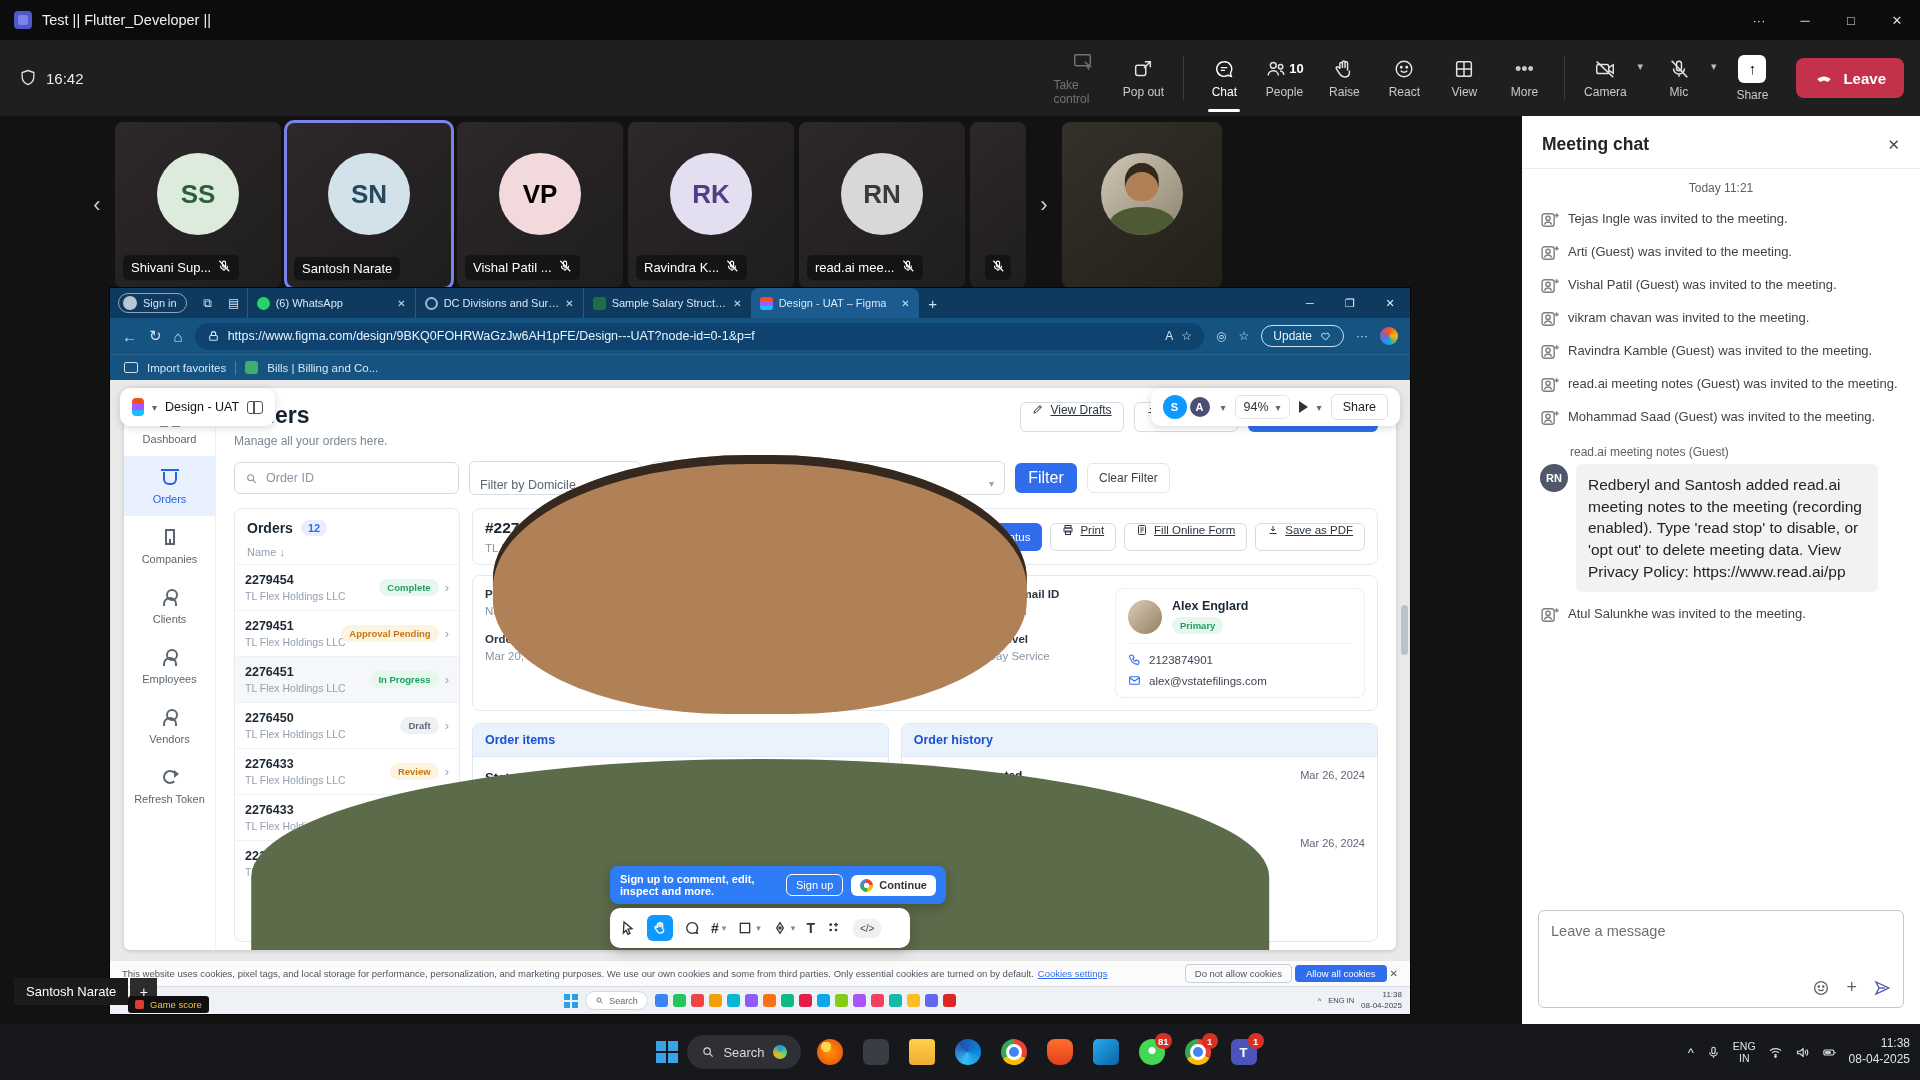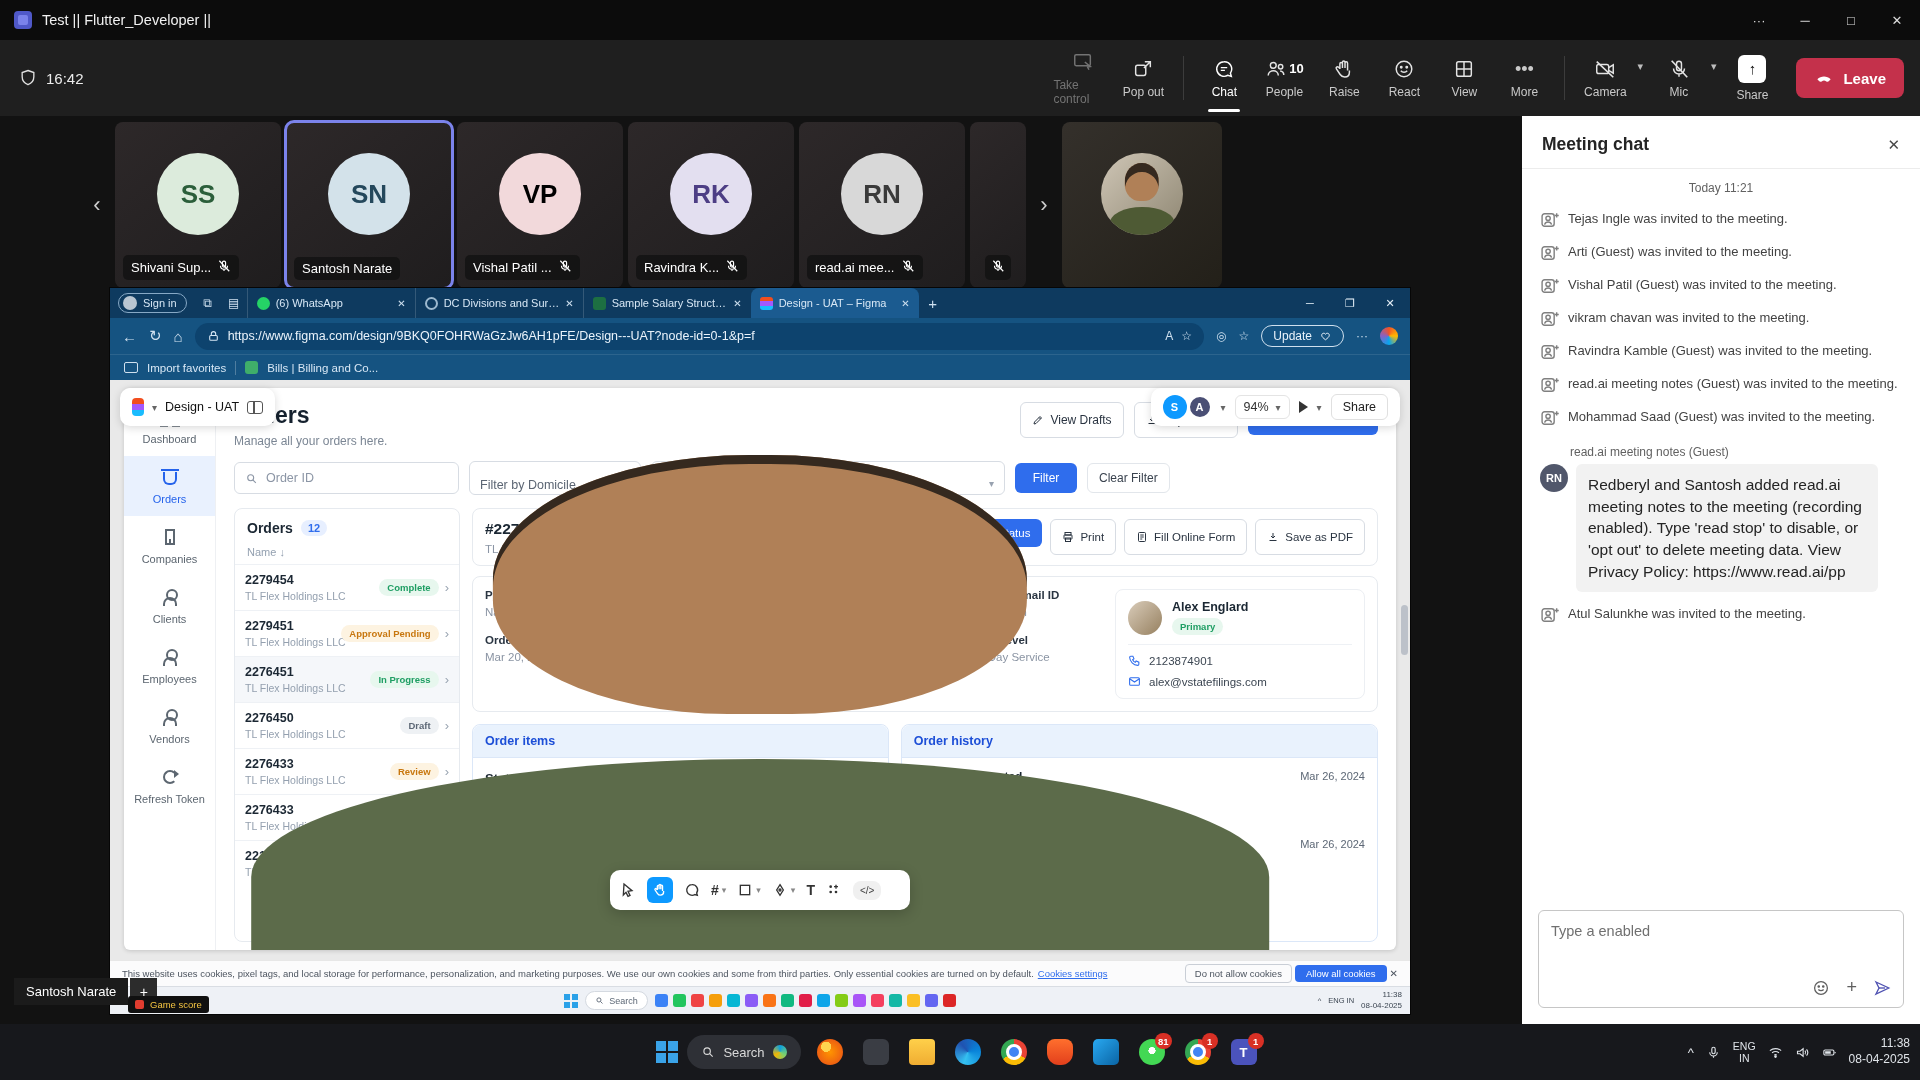--- a/index.html
+++ b/index.html
@@ -116,29 +116,29 @@
   .sic.people::before,.sic.people2::before,.sic.person::before{content:"";position:absolute;left:6px;top:2px;width:8px;height:8px;border:2px solid currentColor;border-radius:50%;}
   .sic.people::after,.sic.people2::after,.sic.person::after{content:"";position:absolute;left:3px;right:3px;bottom:1px;height:7px;border:2px solid currentColor;border-bottom:none;border-radius:7px 7px 0 0;}
   .sic.refresh::before{content:"";position:absolute;inset:3px;border:2px solid currentColor;border-radius:50%;border-right-color:transparent;}
   .sic.refresh::after{content:"";position:absolute;right:1px;top:3px;border-left:5px solid currentColor;border-top:4px solid transparent;border-bottom:4px solid transparent;}
 
   .main{flex:1;display:flex;flex-direction:column;padding:14px 18px 8px;min-width:0;}
   .hd-row{display:flex;align-items:flex-start;}
   .h1{font-size:23px;font-weight:bold;color:#15212e;}
   .sub{font-size:12px;color:#7b8694;margin-top:5px;}
   .hd-actions{margin-left:auto;display:flex;gap:10px;align-items:center;}
-  .btn-o{height:30px;border:1px solid #d7dce3;border-radius:6px;background:#fff;display:flex;align-items:center;gap:6px;padding:17px 11px;font-size:12px;color:#2a3441;white-space:nowrap;}
+  .btn-o{height:30px;border:1px solid #d7dce3;border-radius:6px;background:#fff;display:flex;gap:6px;padding:0 11px;font-size:12px;color:#2a3441;white-space:nowrap;text-decoration:underline;}
   .btn-o svg{width:12px;height:12px;}
   .btn-p{height:30px;border-radius:6px;background:#2f6ded;color:#fff;display:flex;align-items:center;gap:6px;padding:0 12px;font-size:12px;white-space:nowrap;}
   .filters{display:flex;gap:10px;margin-top:13px;align-items:center;}
   .search{width:225px;height:32px;border:1px solid #d7dce3;border-radius:6px;display:flex;align-items:center;gap:8px;padding:0 10px;color:#8b95a5;font-size:12.5px;}
   .search svg{width:13px;height:13px;}
   .select{width:172px;height:32px;border:1px solid #d7dce3;border-radius:6px;display:flex;justify-content:space-between;padding:16px 10px;color:#5b6573;font-size:12.5px;}
   .caret{font-size:10px;color:#98a2b0;}
-  .btn-filter{width:62px;height:30px;border-radius:6px;background:#2f6ded;color:#fff;font-size:12px;display:grid;place-items:center;}
+  .btn-filter{width:62px;height:30px;border-radius:6px;background:#2f6ded;color:#fff;font-size:16px;display:grid;place-items:center;}
   .btn-clear{height:30px;border:1px solid #e2e6eb;border-radius:6px;padding:0 11px;font-size:12px;color:#39424e;display:flex;align-items:center;}
 
   .content{display:flex;gap:12px;margin-top:13px;flex:1;min-height:0;}
   .listcard{width:226px;border:1px solid #e6eaef;border-radius:8px;flex:none;display:flex;flex-direction:column;overflow:hidden;}
   .lc-head{padding:11px 12px 7px;display:flex;align-items:center;gap:8px;font-size:14px;font-weight:bold;color:#1b2733;}
   .cnt{background:#e7efff;color:#2f6ded;font-size:11px;font-weight:bold;border-radius:10px;padding:2px 7px;}
   .lc-col{padding:3px 12px 6px;font-size:11px;color:#93a0b0;}
   .lc-col .sort::after{content:" ↓";}
   .row{display:flex;align-items:center;gap:6px;padding:8px 10px;border-top:1px solid #eef1f5;}
   .row.selected{background:#f5f7fa;}
@@ -885,20 +885,28 @@
                       </div>
                     </div>
                   </div>
                 </div>
               </div>
             </div>
           </div>
         </div>
 
         <div class="figov">
+          <div class="banner">
+            <span class="btxt">Sign up to comment, edit, inspect and more.</span>
+            <span class="bt-signup">Sign up</span>
+            <span class="bt-cont">
+              <span class="gdot"></span>
+              <span>Continue</span>
+            </span>
+          </div>
           <div class="figtools">
             <span class="ft">
                 <svg viewBox="0 0 24 24" fill="none" stroke="#333" stroke-width="2">
                   <path d="M6 3l12 10-6 1 3 6-3 1.5-3-6-4 4z"></path>
                 </svg>
               </span>
             <span class="ft hand">
                 <svg viewBox="0 0 24 24" fill="none" stroke="#fff" stroke-width="2">
                   <path d="M8 12V6.5a1.3 1.3 0 0 1 2.6 0M10.6 11V5a1.3 1.3 0 0 1 2.6 0v6M13.2 11V6a1.3 1.3 0 0 1 2.6 0v7.5"></path>
                   <path d="M8 11.5l-1.4-1.4a1.4 1.4 0 0 0-2 1.9l3.7 5.4a5.4 5.4 0 0 0 4.5 2.4c3 0 4.6-2 4.6-4.7v-1.6"></path>
@@ -1089,21 +1097,21 @@
         <svg viewBox="0 0 24 24" fill="none" stroke="#616161" stroke-width="1.7">
             <rect x="2.5" y="4.5" width="14.5" height="15" rx="3"></rect>
             <circle cx="9.7" cy="10" r="2.6"></circle>
             <path d="M5.5 17.5c.6-2 2.2-3 4.2-3s3.6 1 4.2 3"></path>
             <path d="M17.5 6.5h5M20 4v5"></path>
           </svg>
         <span>Atul Salunkhe was invited to the meeting.</span>
       </div>
     </div>
     <div class="cp-input">
-      <span class="ph">Type a enabled</span>
+      <span class="ph">Leave a message</span>
       <div class="in-icons">
         <svg viewBox="0 0 24 24" fill="none" stroke="#5f5f5f" stroke-width="1.7">
             <circle cx="12" cy="12" r="8.5"></circle>
             <circle cx="9" cy="10" r="0.9" fill="#5f5f5f"></circle>
             <circle cx="15" cy="10" r="0.9" fill="#5f5f5f"></circle>
             <path d="M8.5 14a4.6 4.6 0 0 0 7 0"></path>
           </svg>
         <span class="plus-g">+</span>
         <svg viewBox="0 0 24 24" fill="none" stroke="#4f52b2" stroke-width="1.8">
             <path d="M4 4l17 8-17 8 4-8z"></path>

